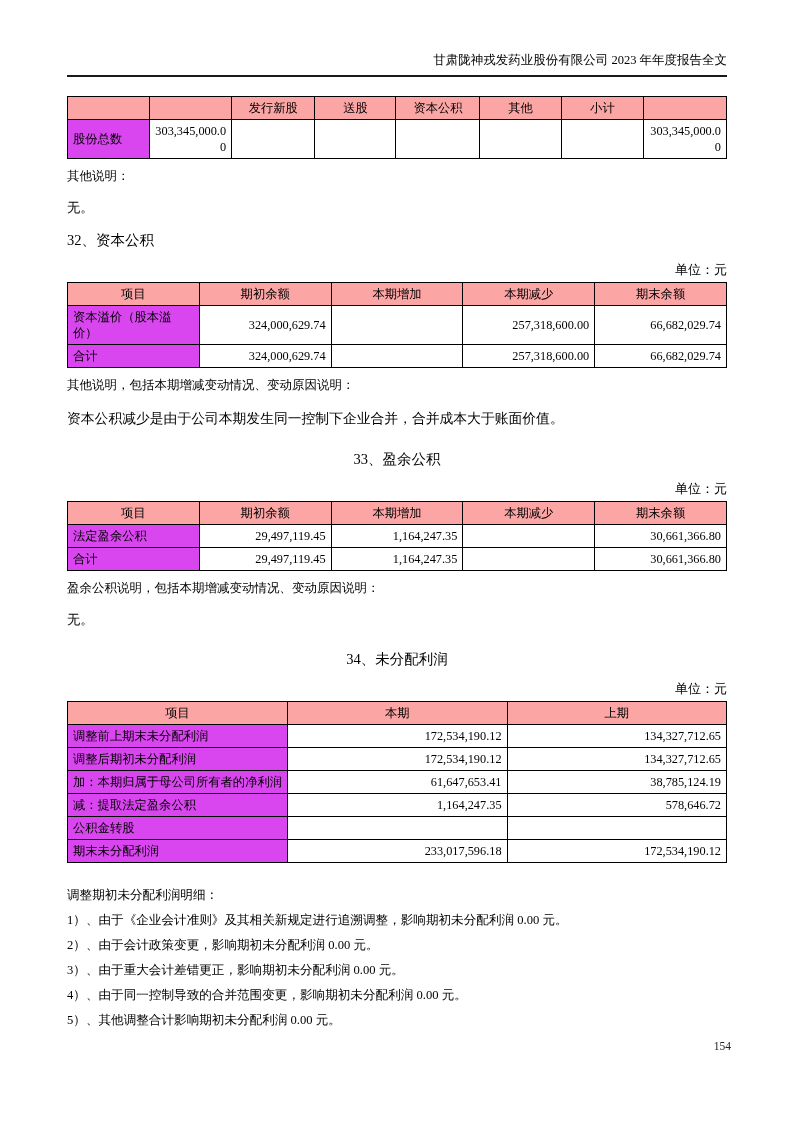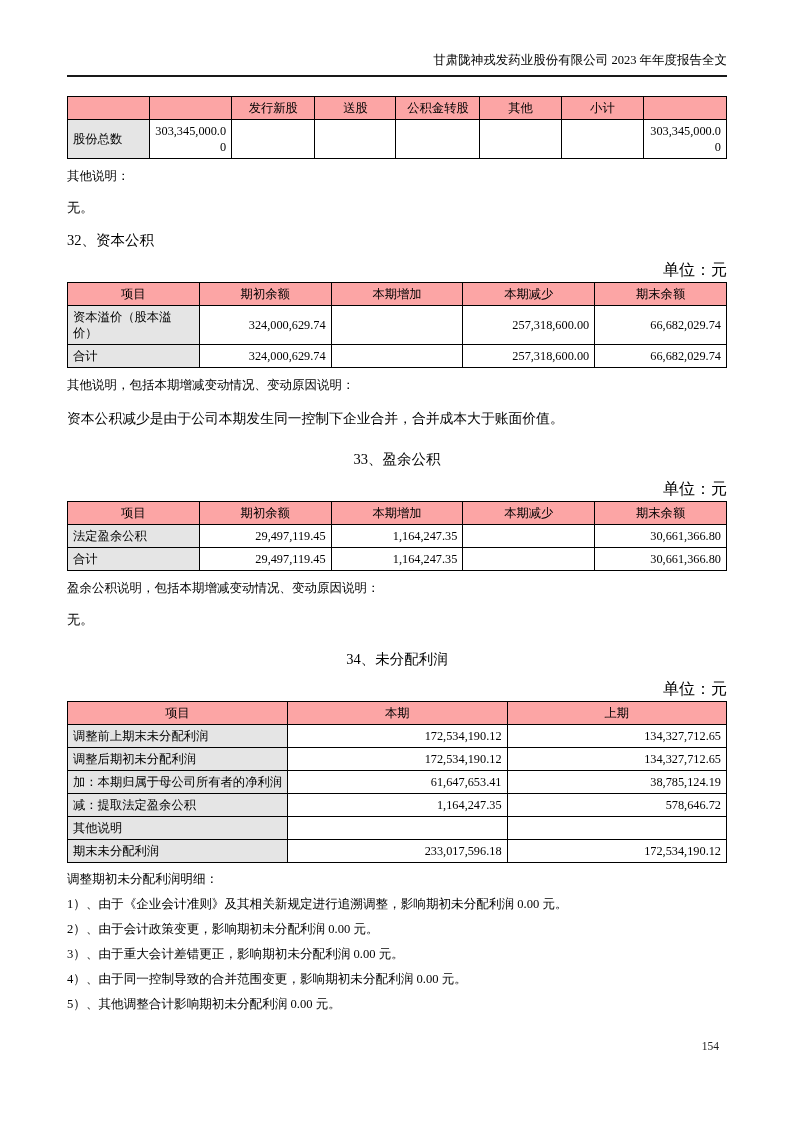--- a/index.html
+++ b/index.html
@@ -13,34 +13,34 @@
   .doc-header {
     text-align: right; font-size: 12.5px; line-height: 16px;
     padding-bottom: 7px; border-bottom: 2.5px solid #191919;
   }
   table { width: 100%; border-collapse: collapse; table-layout: fixed; border: 1.5px solid #000; }
   td {
     border: 1px solid #000; font-size: 12.3px; line-height: 16px;
     padding: 3px 5px; vertical-align: middle; word-break: break-all;
   }
   .hd td { background: #fca5a5; text-align: center; height: 18px; }
-  .lbl { background: #e5e5e5; text-align: left; }
+  .lbl { background: #d946ef; text-align: left; }
   .num { text-align: right; }
   .t1 { margin-top: 19px; }
   .t1 .datarow td { height: 37px; }
   .note { font-size: 12.5px; line-height: 16px; margin-top: 9px; }
   .note-sp { margin-top: 16px; font-size: 13.2px; }
   .bignote { font-size: 13.8px; line-height: 18px; margin-top: 17px; }
   .sec-title { font-size: 14.5px; font-weight: normal; line-height: 19px; margin-top: 15px; }
   .sec-title.mt-lg { margin-top: 22px; text-align: center; }
-  .unit-line { text-align: right; font-size: 16px; line-height: 16px; margin-top: 12px; margin-bottom: 4px; }
+  .unit-line { text-align: right; font-size: 13px; line-height: 16px; margin-top: 12px; margin-bottom: 4px; }
   .tbl { margin-top: 0; }
   .fn { font-size: 12.6px; line-height: 16px; margin-top: 9px; }
-  .fn-first { margin-top: 8px; }
-  .page-number { position: absolute; top: 1040px; right: 74px; font-size: 11.5px; color: #222; }
+  .fn-first { margin-top: 24px; }
+  .page-number { position: absolute; top: 1040px; right: 62px; font-size: 11.5px; color: #222; }
 </style>
 </head>
 <body>
 
 <div class="page">
   <div class="content">
 
     <div class="doc-header">甘肃陇神戎发药业股份有限公司 2023 年年度报告全文</div>
 
     <table class="t1">
@@ -53,21 +53,21 @@
           <col style="width:12.3%">
           <col style="width:12.55%">
           <col style="width:12.55%">
       </colgroup>
       <tbody>
           <tr class="hd">
         <td></td>
         <td></td>
         <td>发行新股</td>
         <td>送股</td>
-        <td>公积金转股</td>
+        <td>资本公积</td>
         <td>其他</td>
         <td>小计</td>
         <td></td>
       </tr>
       <tr class="datarow">
         <td class="lbl">股份总数</td>
         <td class="num">303,345,000.00</td>
         <td class="num"></td>
         <td class="num"></td>
         <td class="num"></td>
@@ -188,21 +188,21 @@
         <td class="lbl">加：本期归属于母公司所有者的净利润</td>
         <td class="num">61,647,653.41</td>
         <td class="num">38,785,124.19</td>
       </tr>
       <tr>
         <td class="lbl">减：提取法定盈余公积</td>
         <td class="num">1,164,247.35</td>
         <td class="num">578,646.72</td>
       </tr>
       <tr>
-        <td class="lbl">其他说明</td>
+        <td class="lbl">公积金转股</td>
         <td class="num"></td>
         <td class="num"></td>
       </tr>
       <tr>
         <td class="lbl">期末未分配利润</td>
         <td class="num">233,017,596.18</td>
         <td class="num">172,534,190.12</td>
       </tr>
     </tbody>
       </table>

